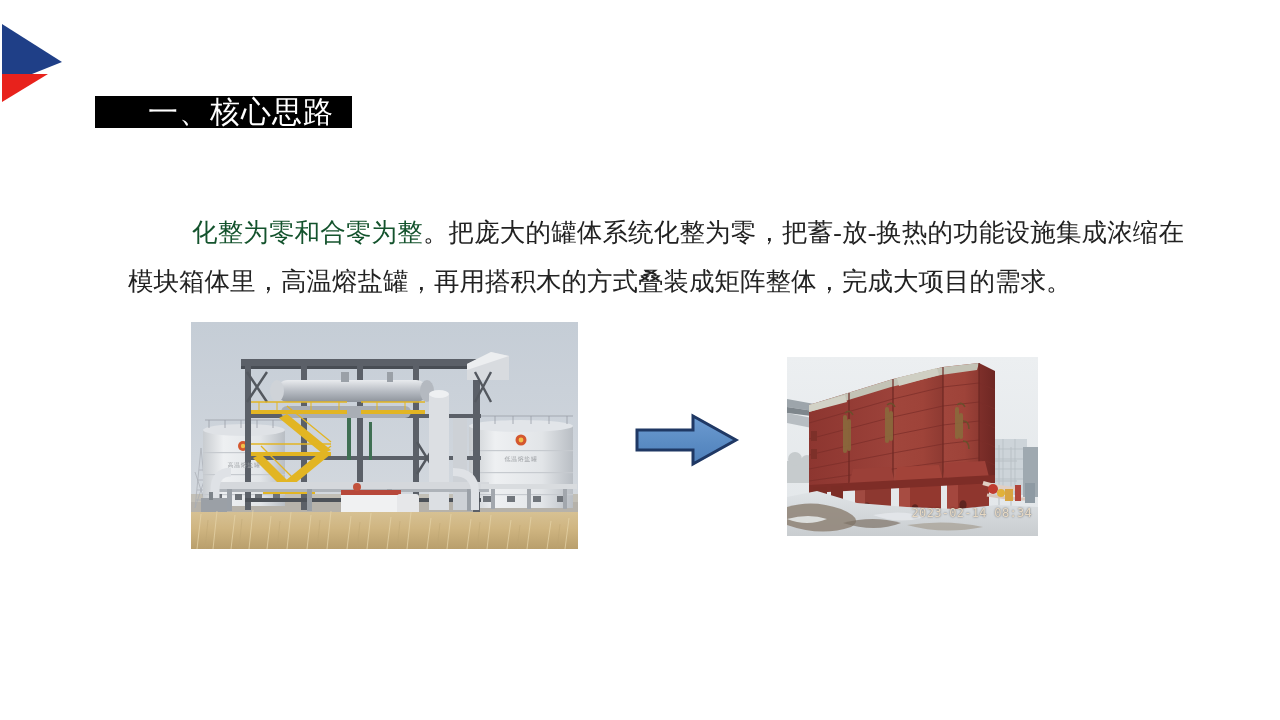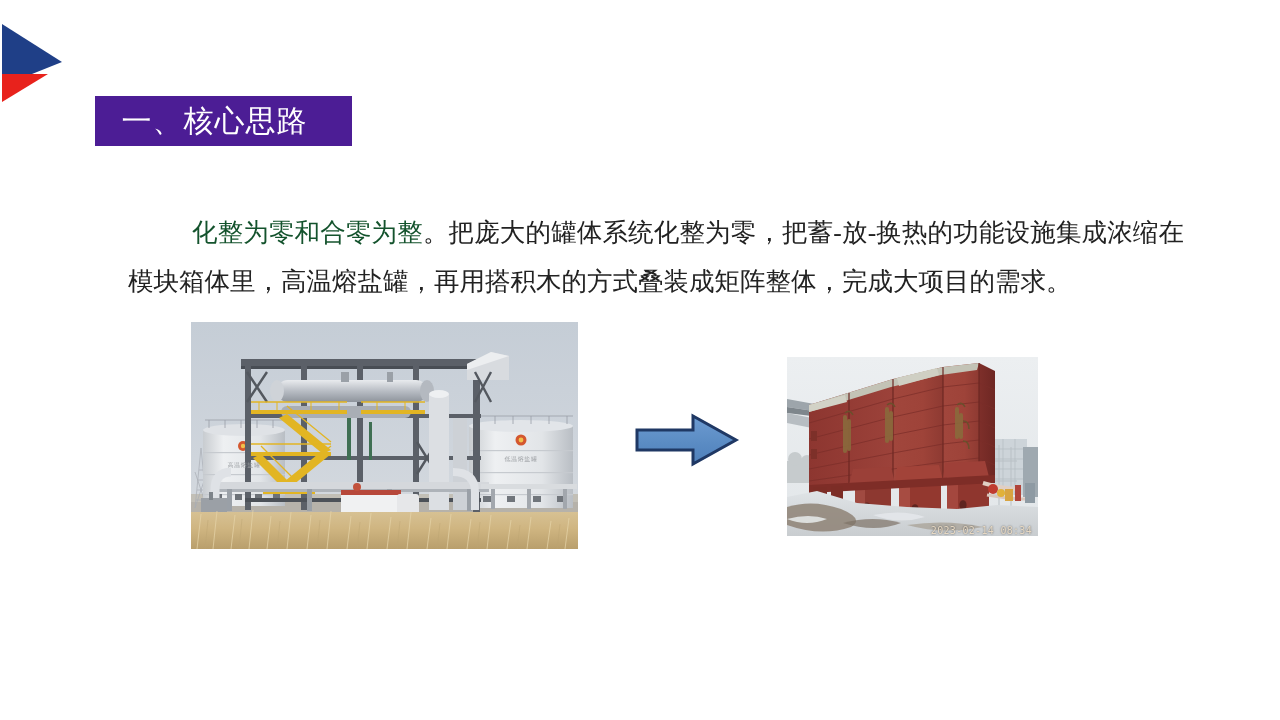--- a/index.html
+++ b/index.html
@@ -23,25 +23,25 @@
     width: 70px;
     height: 84px;
   }
 
   
   #section-title-banner {
     position: absolute;
     left: 95px;
     top: 96px;
     width: 257px;
-    height: 50px;
-    background: #4c1d95;
+    height: 32px;
+    background: #000000;
     display: flex;
     align-items: center;
-    justify-content: center;
+    justify-content: flex-end;
   }
   #section-title-text {
     color: #ffffff;
     font-size: 30px;
     line-height: 1;
     letter-spacing: 1px;
     padding-right: 18px;
     font-family: "Liberation Serif", "DejaVu Serif", serif;
     white-space: nowrap;
   }
@@ -96,23 +96,23 @@
     left: 633px;
     top: 412px;
     width: 107px;
     height: 56px;
   }
 
   
   #photo-timestamp {
     position: absolute;
     right: 6px;
-    bottom: 0;
+    bottom: 16px;
     font-family: "DejaVu Sans Mono", monospace;
-    font-size: 10px;
+    font-size: 12px;
     color: #e7d9c4;
     letter-spacing: 0.3px;
     text-shadow: 0 0 2px rgba(0,0,0,.6);
     white-space: nowrap;
   }
 </style>
 </head>
 <body>
 
 <div id="corner-logo">

